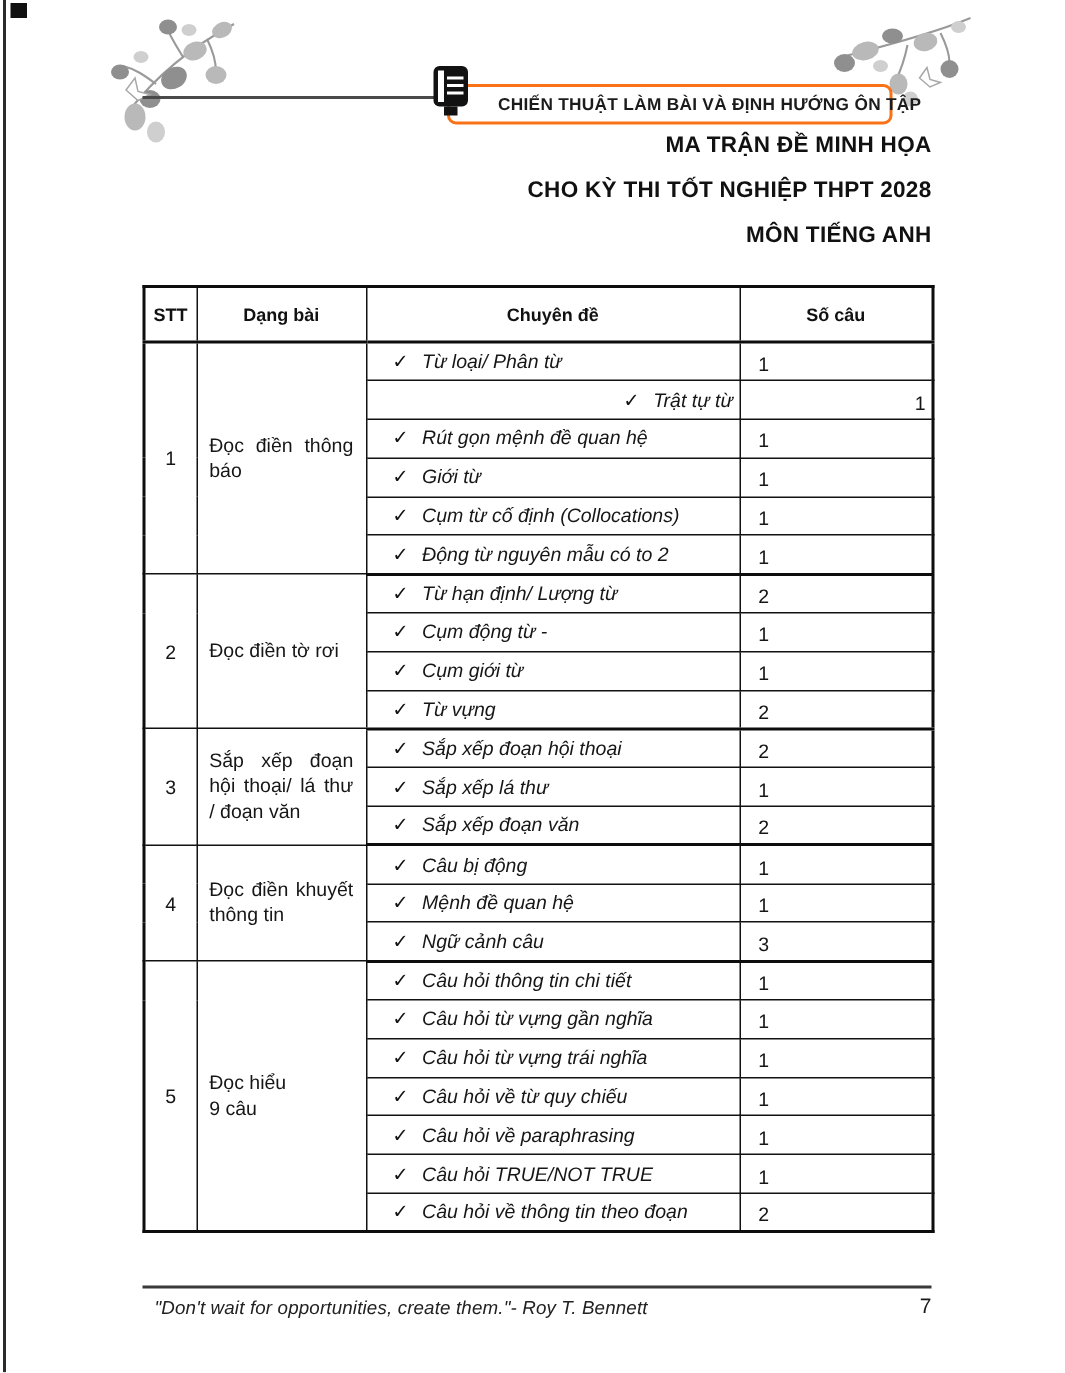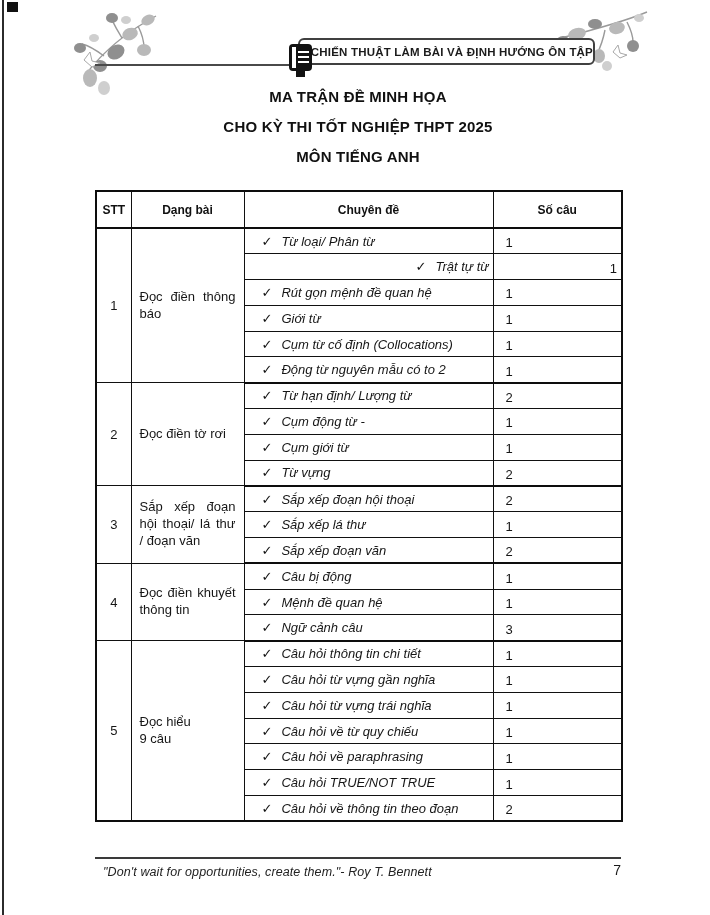--- a/index.html
+++ b/index.html
@@ -26,37 +26,37 @@
   }
   
   .floral-left  { position: absolute; left: 60px;  top: 8px; }
   .floral-right { position: absolute; left: 543px; top: 8px; }
   
   .rule-line {
     position: absolute; left: 95px; top: 64px; width: 203px; height: 2px;
     background: #4a4a4a;
   }
   .badge {
-    position: absolute; left: 298px; top: 38px; width: 297px; height: 27px;
-    border: 2px solid #404040; border-radius: 6px;
+    position: absolute; left: 298px; top: 56px; width: 297px; height: 27px;
+    border: 2px solid #f97316; border-radius: 6px;
     display: flex; align-items: center;
     padding-left: 32px;
     background: #fff;
     white-space: nowrap;
-    font-size: 11.5px; font-weight: 700; letter-spacing: .2px; color: #1b1b1b; justify-content: flex-end;
+    font-size: 11.5px; font-weight: 700; letter-spacing: .2px; color: #1b1b1b;
   }
   .badge-icon { position: absolute; left: 287px; top: 42px; width: 27px; height: 37px; }
   
   .titles {
     position: absolute; left: 95px; top: 86px; width: 526px;
     text-align: center;
   }
   .title-line {
     font-size: 15px; font-weight: 700; color: #111;
-    height: 30px; line-height: 22px; letter-spacing: .2px;
+    height: 30px; line-height: 22px; letter-spacing: .2px; text-align: right;
   }
   
   table.matrix {
     position: absolute; left: 95px; top: 190px;
     width: 526px; border-collapse: collapse; table-layout: fixed;
     background: #fff;
   }
   table.matrix col.c-stt   { width: 35px; }
   table.matrix col.c-dang  { width: 113px; }
   table.matrix col.c-topic { width: 249px; }
@@ -166,21 +166,21 @@
     <g stroke="#ffffff" stroke-width="2">
       <line x1="11" y1="10" x2="22" y2="10"></line>
       <line x1="11" y1="15" x2="22" y2="15"></line>
       <line x1="11" y1="20" x2="22" y2="20"></line>
     </g>
     <rect x="9" y="29" width="9" height="6" fill="#121212"></rect>
   </svg>
 
   <div class="titles">
     <div class="title-line">MA TRẬN ĐỀ MINH HỌA</div>
-    <div class="title-line">CHO KỲ THI TỐT NGHIỆP THPT 2025</div>
+    <div class="title-line">CHO KỲ THI TỐT NGHIỆP THPT 2028</div>
     <div class="title-line">MÔN TIẾNG ANH</div>
   </div>
 
   <table class="matrix">
     <colgroup>
       <col class="c-stt">
         <col class="c-dang">
         <col class="c-topic">
         <col class="c-count">
     </colgroup>

